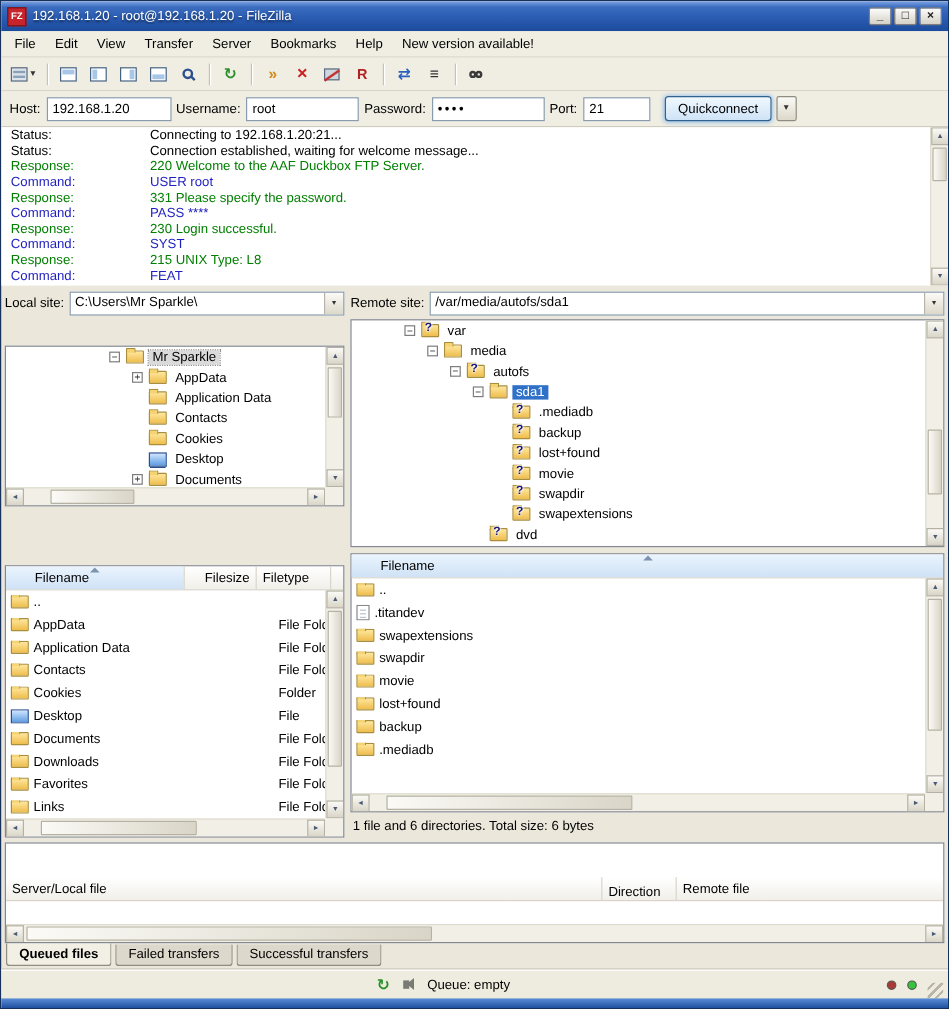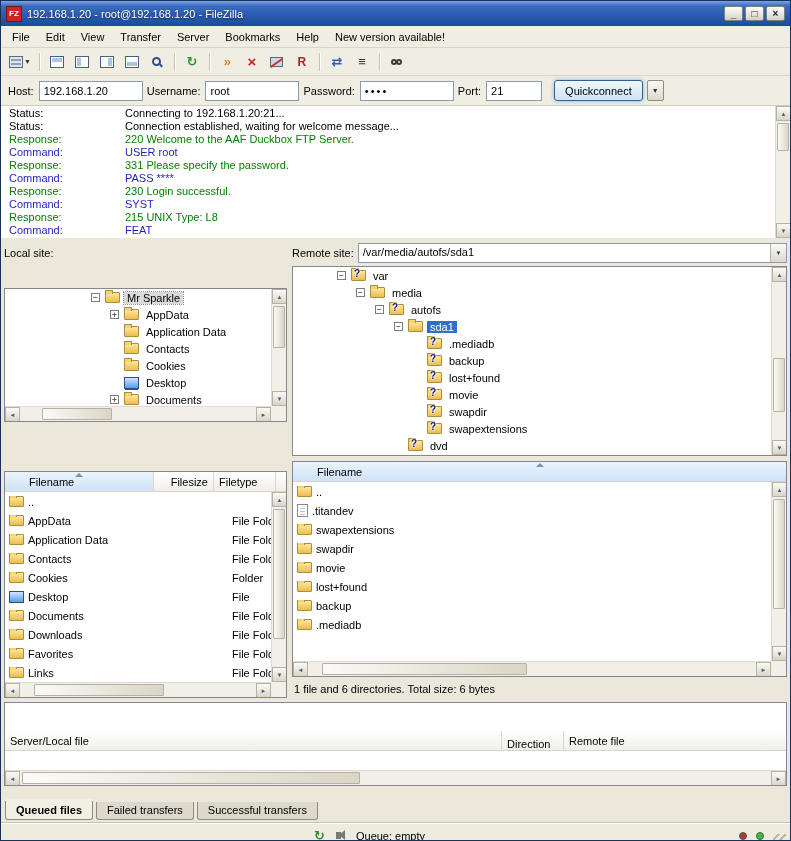--- a/index.html
+++ b/index.html
@@ -119,21 +119,21 @@
   .c-type { flex:1; padding-left:5px; white-space:nowrap; }
   .locallist .vscroll, .remotelist .vscroll { top:20px; bottom:15px; }
   .locallist .hscroll, .remotelist .hscroll { right:15px; }
 
   
   .transferpanel { height:84px; flex:none; margin:0 3px; border:1px solid #828790; background:#fff; position:relative; overflow:hidden; }
   .tq-header { height:20px; display:flex; background:linear-gradient(#ffffff,#f0efe9); border-bottom:1px solid #d9d5cb;margin-top:28px; }
   .tq1 { width:497px; } .tq2 { width:62px;align-items:flex-end; } .tq3 { flex:1; border-right:none; }
 
   
-  .tabsrow { height:22px; flex:none; display:flex; align-items:flex-start; padding:0 4px; gap:3px;margin-top:15px; }
+  .tabsrow { height:22px; flex:none; display:flex; align-items:flex-start; padding:0 4px; gap:3px; }
   .tab { padding:2px 10px 3px; background:#dcd8cb; border:1px solid #8f8c81; border-top:none; border-radius:0 0 3px 3px; margin-top:1px; white-space:nowrap; }
   .tab.active { background:#f2f0e5; font-weight:bold; margin-top:0; padding-top:3px; box-shadow:0 -2px 0 #f2f0e5; }
 
   
   .statusbar { height:24px; flex:none; background:#eeebdf; border-top:1px solid #fff; box-shadow:0 -1px 0 #c6c2b6; display:flex; align-items:center; padding:0 4px 0 8px; gap:9px; }
   .sb-spacer { flex:1; }
   .sic { position:relative; display:block; }
   .ic-sync { width:13px; height:11px; color:#2a8f2a; font-size:13px; font-weight:bold; line-height:11px; }
   .ic-speaker { width:5px; height:7px; background:#7a7a74; margin-right:6px; }
   .ic-speaker::after { content:""; position:absolute; left:3px; top:-2px; border-top:5px solid transparent; border-bottom:5px solid transparent; border-right:6px solid #7a7a74; }
@@ -286,20 +286,24 @@
     </div>
   </div>
 
   <div class="vsplit"></div>
 
   <div class="mainpanes">
 
     <div class="pane left">
       <div class="sitebar">
         <span class="slabel">Local site:</span>
+        <div class="combo">
+          <span class="val">C:\Users\Mr Sparkle\</span>
+          <span class="drop">▼</span>
+        </div>
       </div>
 
       <div class="box localtree">
         <div class="tbody">
           <div class="trow" style="padding-left:86px;">
               <span class="exp">−</span>
               <span class="icon i-folder"></span>
               <span class="tlabel sel-inactive">Mr Sparkle</span>
             </div>
           <div class="trow" style="padding-left:105px;">

